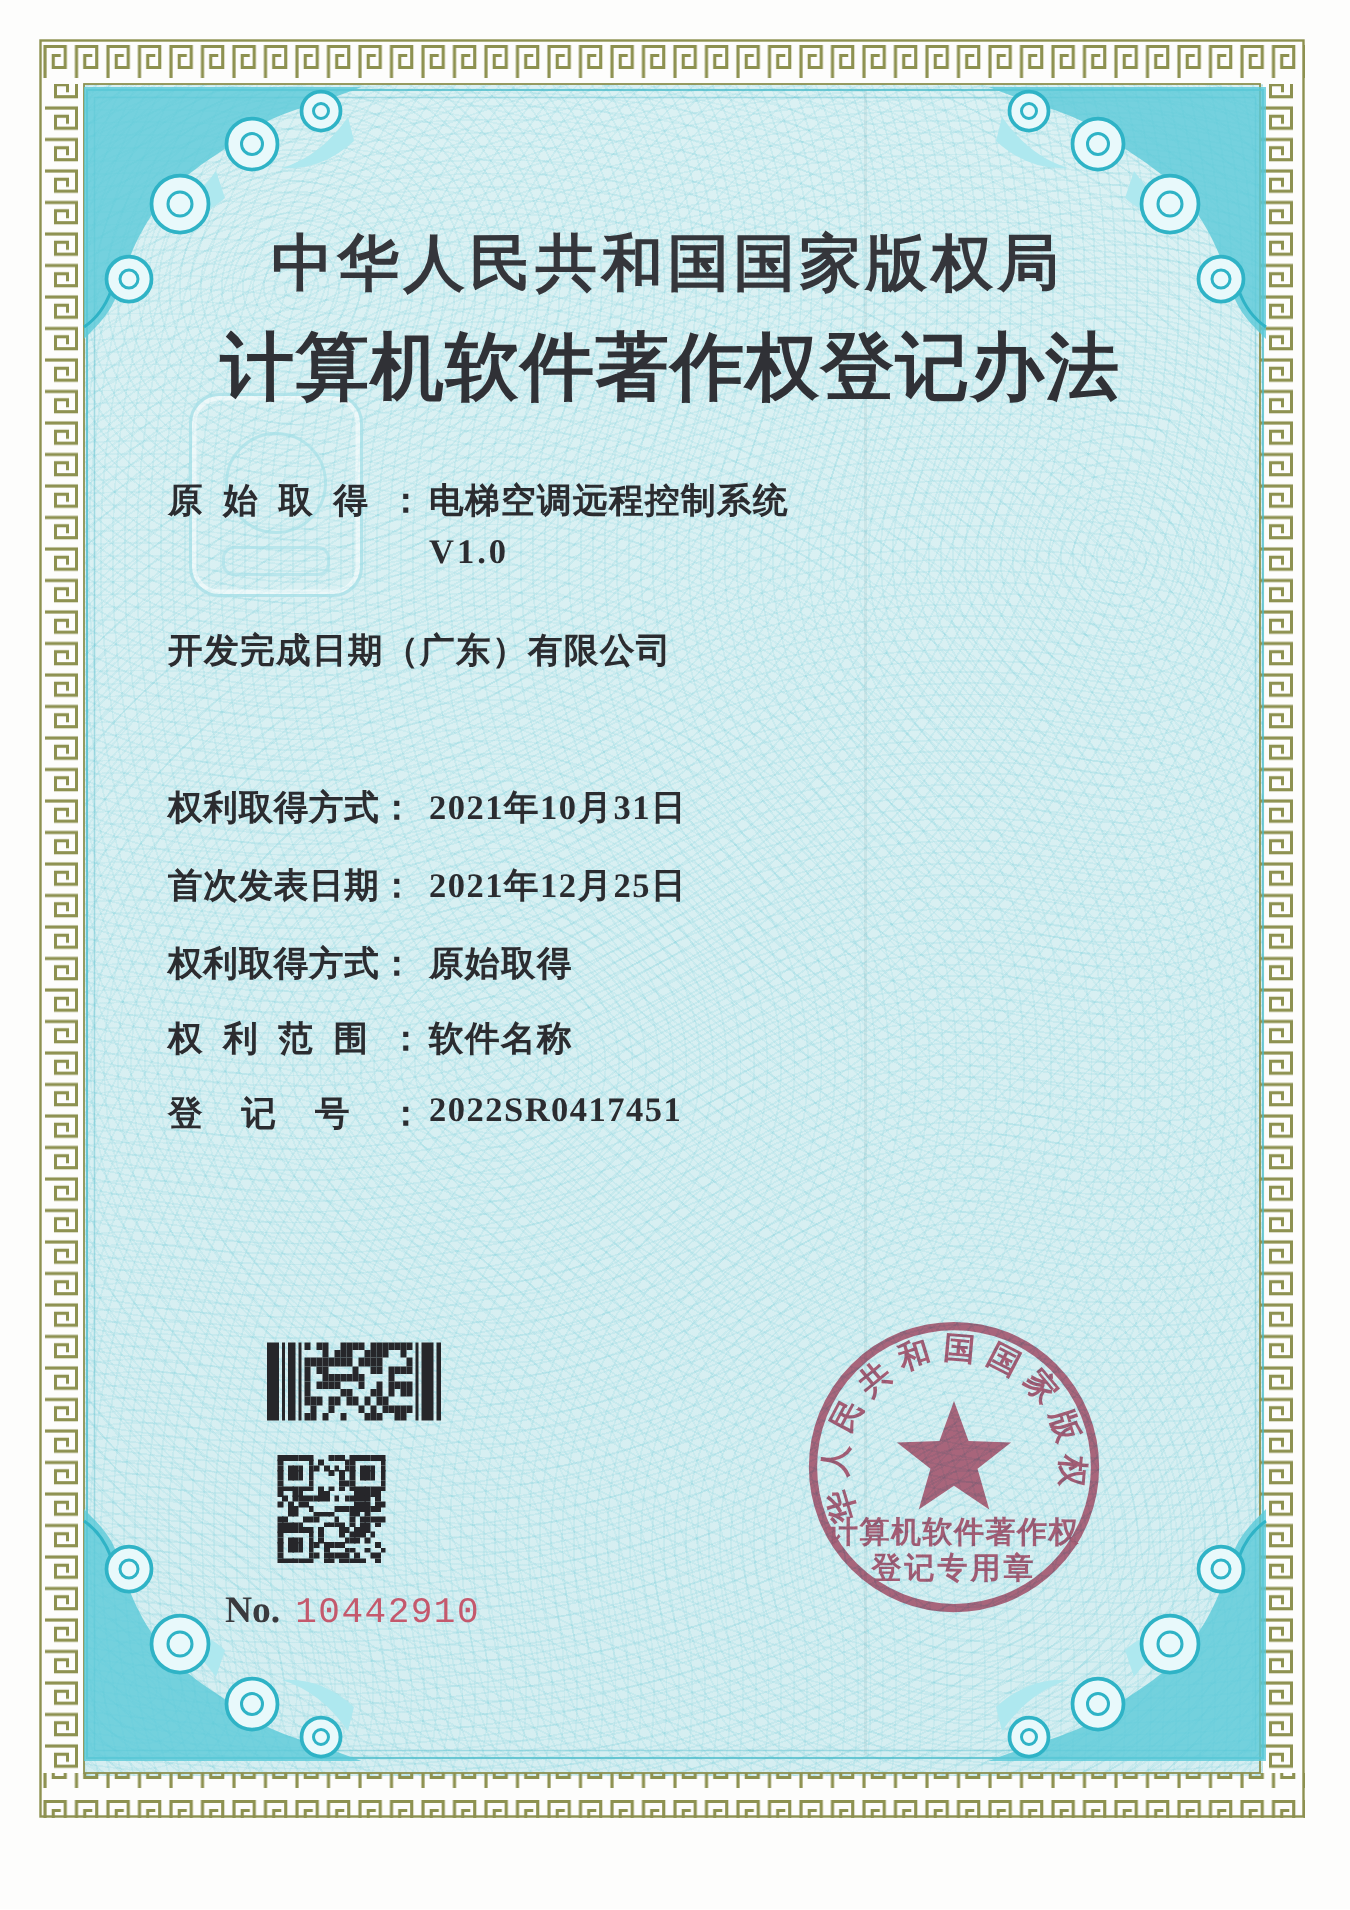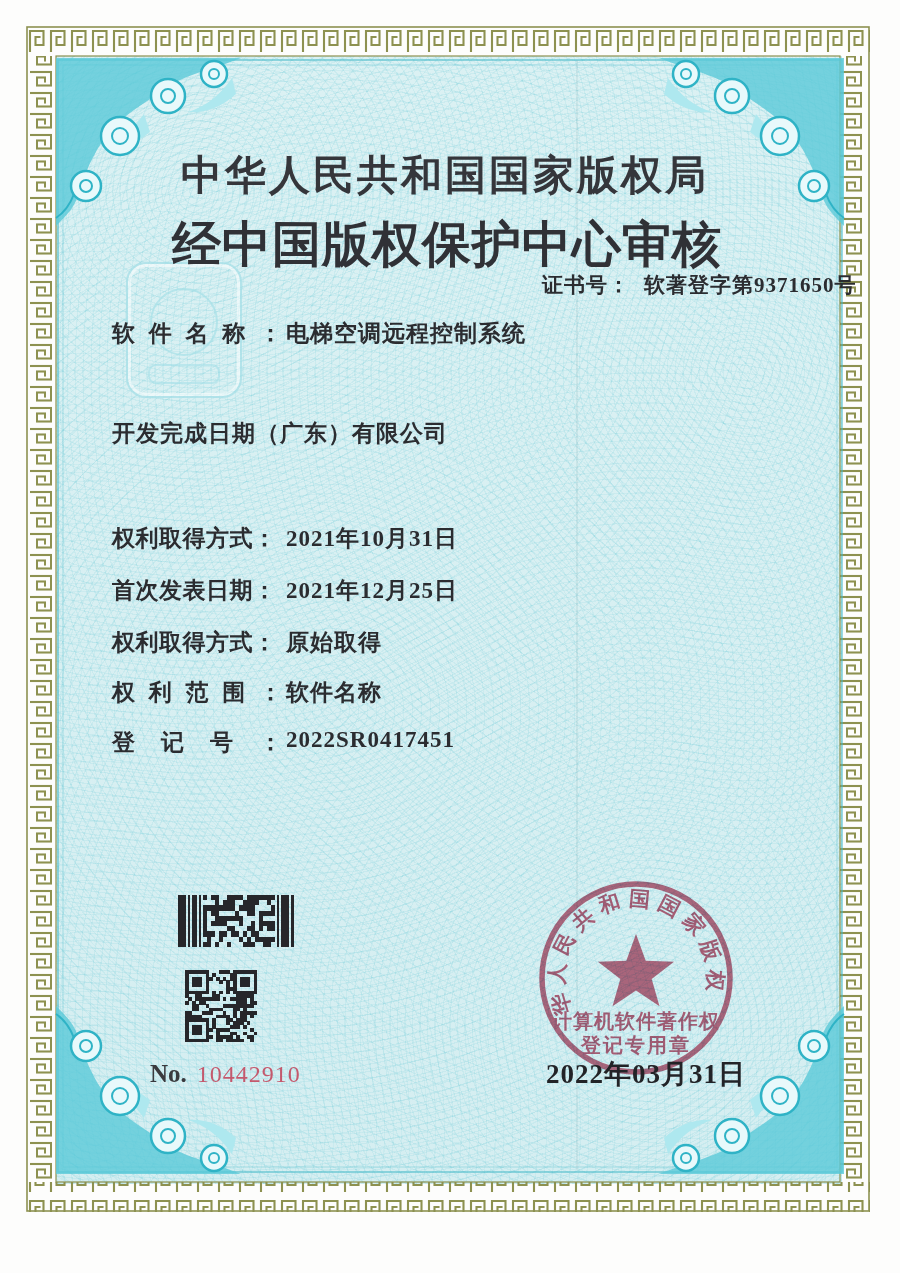--- a/index.html
+++ b/index.html
@@ -47,21 +47,21 @@
   .statement{position:absolute;left:112px;top:782px;width:692px;font-size:23.5px;font-weight:700;
     line-height:53px;text-indent:2em;letter-spacing:0.5px;white-space:normal;}
   .barcode{position:absolute;left:178px;top:895px;width:142px;height:52px;display:flex;}
   .barcode .bcol{height:100%;}
   .barcode .dcol{display:flex;flex-direction:column;}
   .barcode .dcol i{display:block;width:100%;}
   .qrcode{position:absolute;left:185px;top:970px;width:72px;height:72px;}
   .qrcode i{position:absolute;background:#26262a;}
   .serial{position:absolute;left:150px;top:1060px;font-size:25px;}
   .serial .pfx{font-weight:700;color:#3a3a3e;margin-right:10px;}
-  .serial .num{font-family:Liberation Serif, serif;font-size:24px;
+  .serial .num{font-family:Liberation Mono, monospace;font-size:24px;
     color:#c4596d;letter-spacing:1px;}
   .issue-date{position:absolute;left:546px;top:1056px;font-size:27px;font-weight:700;letter-spacing:1px;color:#222327;}
   .seal{position:absolute;left:518px;top:860px;width:236px;height:236px;mix-blend-mode:multiply;opacity:.92;}
   .seal text{font-family:"Liberation Serif","DejaVu Serif",serif;font-weight:700;}
 </style>
 </head>
 <body>
 
 <div class="page">
 
@@ -114,31 +114,29 @@
       </g>
     <g transform="translate(844,1174) scale(-1,-1)">
         <use href="#corner"></use>
       </g>
   </svg>
 
   <div class="crease"></div>
   <div class="watermark"></div>
 
   <div class="issuer">中华人民共和国国家版权局</div>
-  <div class="cert-title">经中国版权保护中心审核</div>
-
-  <div class="certno">
-    <span class="lab">证书号：</span><span>软著登字第9371650号</span>
-  </div>
+  <div class="cert-title">计算机软件著作权登记办法</div>
+
 
   <div class="fields">
     <div class="frow">
-      <span class="flabel spread">软件名称：</span>
+      <span class="flabel spread">原始取得：</span>
       <span class="fvalue">
         <span>电梯空调远程控制系统</span>
+        <span class="v2">V1.0</span>
       </span>
     </div>
     <div class="frow">
       <span class="fvalue">开发完成日期（广东）有限公司</span>
     </div>
     <div class="frow">
       <span class="flabel tight">权利取得方式：</span>
       <span class="fvalue">2021年10月31日</span>
     </div>
     <div class="frow">
@@ -648,15 +646,14 @@
     <g transform="rotate(-6)">
       <path id="sealArc" d="M -67.7,24.6 A 72,72 0 1 1 67.7,24.6" fill="none"></path>
       <text font-size="21" fill="#c05670" letter-spacing="7">
         <textPath href="#sealArc" startOffset="50%" text-anchor="middle">中华人民共和国国家版权局</textPath>
       </text>
     </g>
     <text x="0" y="50" text-anchor="middle" font-size="20" fill="#c05670" letter-spacing="1">计算机软件著作权</text>
     <text x="0" y="74" text-anchor="middle" font-size="20" fill="#c05670" letter-spacing="2">登记专用章</text>
   </svg>
 
-  <div class="issue-date">2022年03月31日</div>
 
 </div>
 
 </body></html>

